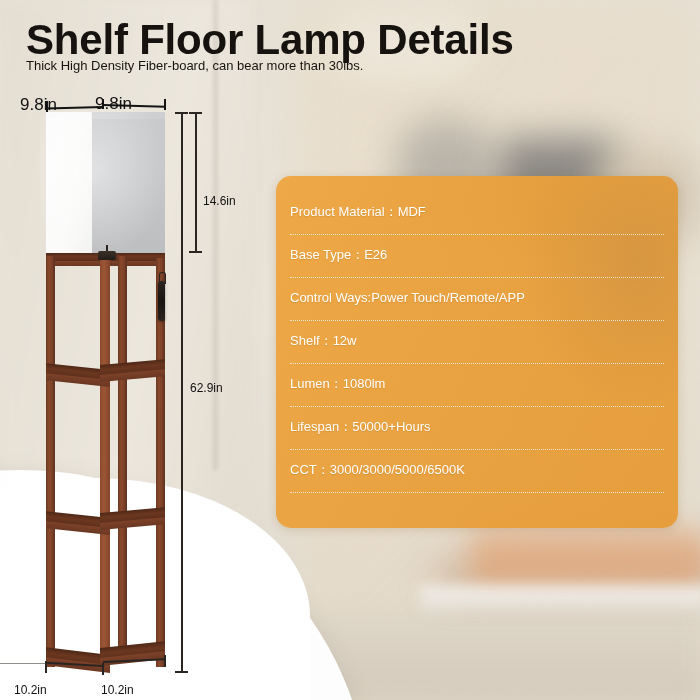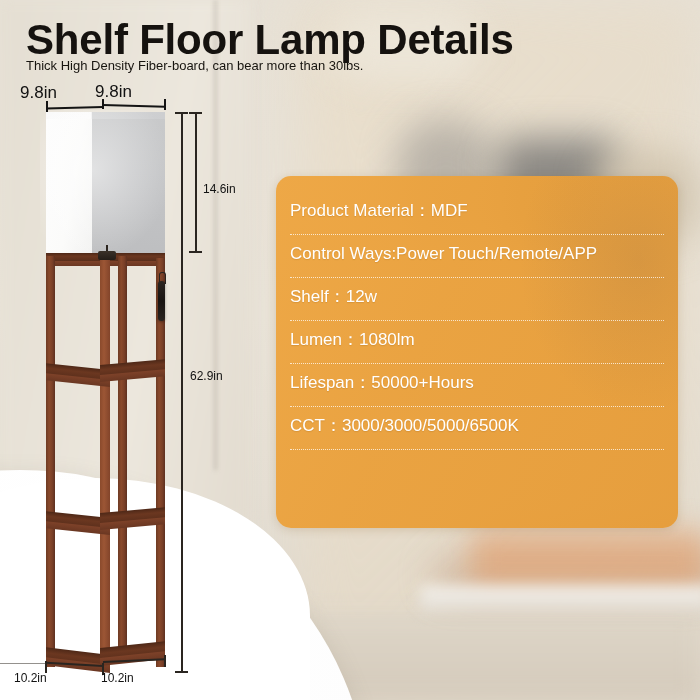--- a/index.html
+++ b/index.html
@@ -140,21 +140,21 @@
   .dim-tick-v{
     position:absolute;width:2px;background:#141414;
   }
   .dim-v{
     position:absolute;width:1.6px;background:#2a2520;
   }
   .dim-tick-h{
     position:absolute;height:2px;background:#2a2520;
   }
   .dim-label{
-    position:absolute;font-size:17px;color:#121212;white-space:nowrap;
+    position:absolute;font-size:17px;color:#121212;white-space:nowrap;margin-top:12px;
   }
   .dim-label.big{font-size:12px;}
 
   
   .spec-card{
     position:absolute;left:276px;top:176px;width:402px;height:352px;
     background:linear-gradient(115deg,
         rgba(238,166,66,.97) 0%,
         rgba(234,161,61,.97) 40%,
         rgba(230,156,56,.96) 100%);
@@ -167,21 +167,21 @@
     background:radial-gradient(ellipse at 60% 40%, rgba(150,110,70,.20), rgba(150,110,70,0) 70%);
     pointer-events:none;
   }
   .spec-list{position:absolute;inset:0;padding:16px 14px 10px 14px;box-sizing:border-box;}
   .spec-row{
     position:relative;height:42px;line-height:38px;
     border-bottom:1.5px dotted rgba(255,255,255,.72);
   }
   .spec-row:last-child{border-bottom:1.5px dotted rgba(255,255,255,.72);}
   .spec-text{
-    font-size:17px;color:#ffffff;white-space:nowrap;
+    font-size:13px;color:#ffffff;white-space:nowrap;
     text-shadow:0 1px 1px rgba(150,95,20,.25);
   }
 </style>
 </head>
 <body>
 
 <div id="stage">
 
   <div class="bg-base"></div>
   <div class="bg-left-wall"></div>
@@ -265,20 +265,21 @@
   <div class="dim-label big" style="left:14px;top:671px;">10.2in</div>
   <div class="dim-label big" style="left:101px;top:671px;">10.2in</div>
 
   <div class="title">Shelf Floor Lamp Details</div>
   <div class="subtitle">Thick High Density Fiber-board, can bear more than 30lbs.</div>
 
   <div class="spec-card">
     <div class="sheen"></div>
     <div class="spec-list" id="spec-list">
         <div class="spec-row"><span class="spec-text">Product Material：MDF</span></div>
+        <div class="spec-row"><span class="spec-text">Base Type：E26</span></div>
         <div class="spec-row"><span class="spec-text">Control Ways:Power Touch/Remote/APP</span></div>
         <div class="spec-row"><span class="spec-text">Shelf：12w</span></div>
         <div class="spec-row"><span class="spec-text">Lumen：1080lm</span></div>
         <div class="spec-row"><span class="spec-text">Lifespan：50000+Hours</span></div>
         <div class="spec-row"><span class="spec-text">CCT：3000/3000/5000/6500K</span></div>
       </div>
   </div>
 
 </div>
 

